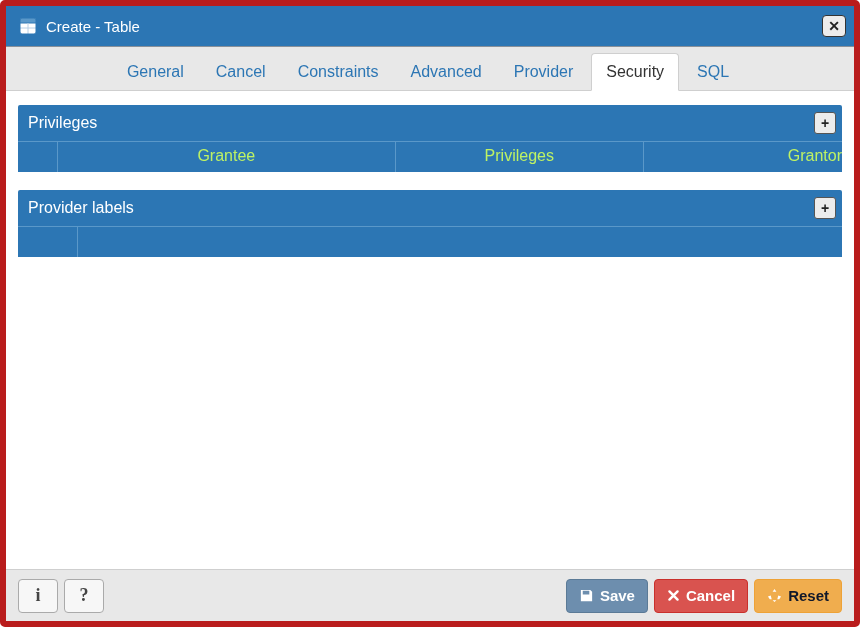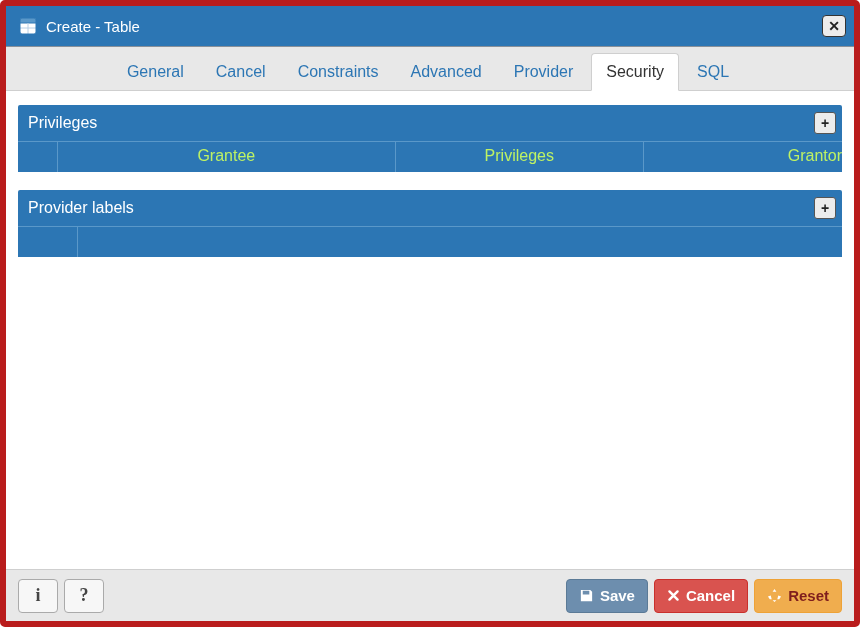--- a/index.html
+++ b/index.html
@@ -32,21 +32,21 @@
   .col-headers .col:last-child { border-right: none; }
 
   
   .footer { height: 52px; background: #e8e8e8; border-top: 1px solid #cfcfcf; display: flex; align-items: center; padding: 0 12px; gap: 6px; }
   .footer .spacer { flex: 1; }
   .fbtn { height: 34px; border-radius: 4px; border: 1px solid #aaa; display: inline-flex; align-items: center; justify-content: center; cursor: pointer; font-size: 15px; padding: 0 12px; gap: 6px; font-weight: bold; }
   .fbtn.icon-only { width: 40px; padding: 0; background: #f7f7f7; }
   .fbtn.icon-only span { font-family: Georgia, serif; font-size: 18px; font-weight: bold; color: #444; }
   .fbtn.save { background: #6d8eae; color: #fff; border-color: #5b7a96; text-align: center; }
   .fbtn.cancel { background: #d9534f; color: #fff; border-color: #c9302c; }
-  .fbtn.reset { background: #f0ad4e; color: #7f1d1d; border-color: #eea236; }
+  .fbtn.reset { background: #f0ad4e; color: #0f172a; border-color: #eea236; }
   .fbtn svg { display: block; }
 
   
   .priv-cols .col.g1 { flex: 1.7; }
   .priv-cols .col.g2 { flex: 1.25; }
   .priv-cols .col.g3 { flex: 1; text-align: right; }
 
   .sec-cols .col.p1 { flex: 1; }
   .sec-cols .col.p2 { flex: 1.15; }
 </style>

